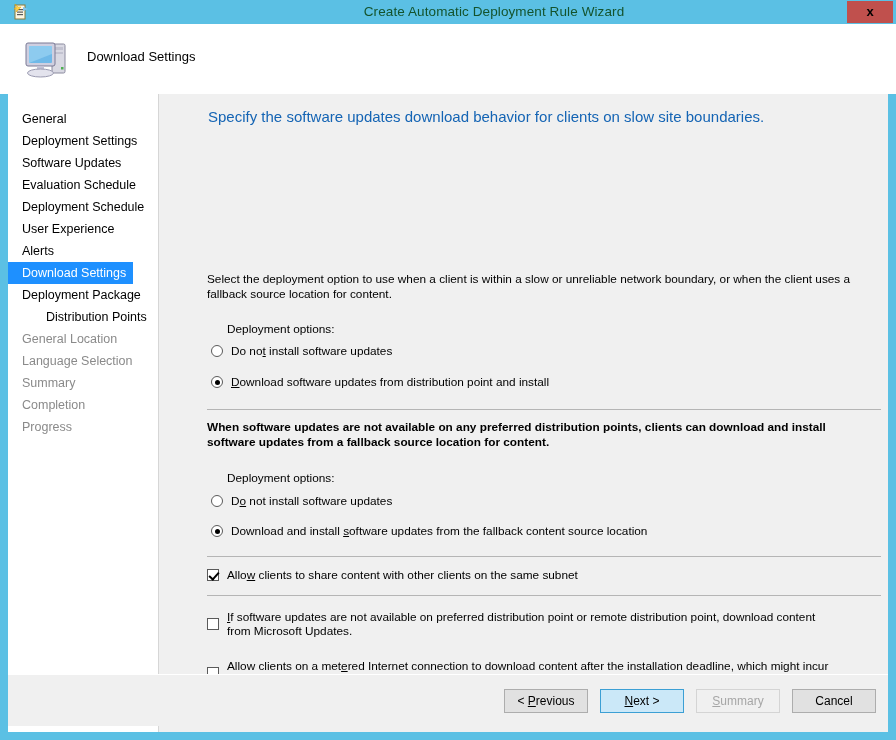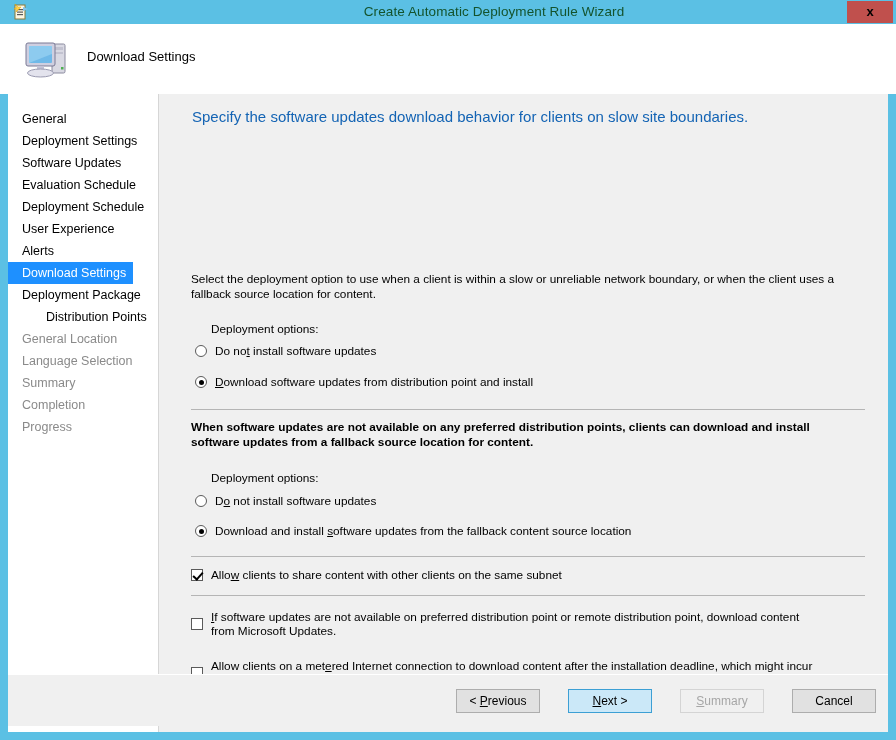--- a/index.html
+++ b/index.html
@@ -147,21 +147,21 @@
     color: #ffffff;
     margin-right: 25px;
   }
   .nav-item.disabled {
     color: #8a8a8a;
   }
 
   
   .content {
     position: absolute;
-    left: 173px;
+    left: 189px;
     top: 0;
     width: 645px;
     height: 638px;
     background: #f0f0f0;
     box-sizing: border-box;
   }
   .content-heading {
     position: absolute;
     left: 19px;
     top: 14px;
@@ -274,21 +274,21 @@
     height: 52px;
     box-sizing: border-box;
     border-top: 1px solid #ffffff;
     background: #f0f0f0;
   }
   .footer-inner {
     position: absolute;
     right: 12px;
     top: 14px;
     display: flex;
-    gap: 28px;
+    gap: 12px;
   }
   .btn {
     width: 84px;
     height: 24px;
     line-height: 22px;
     text-align: center;
     font-family: "Liberation Sans", sans-serif;
     font-size: 12px;
     color: #000000;
     background: #e1e1e1;

